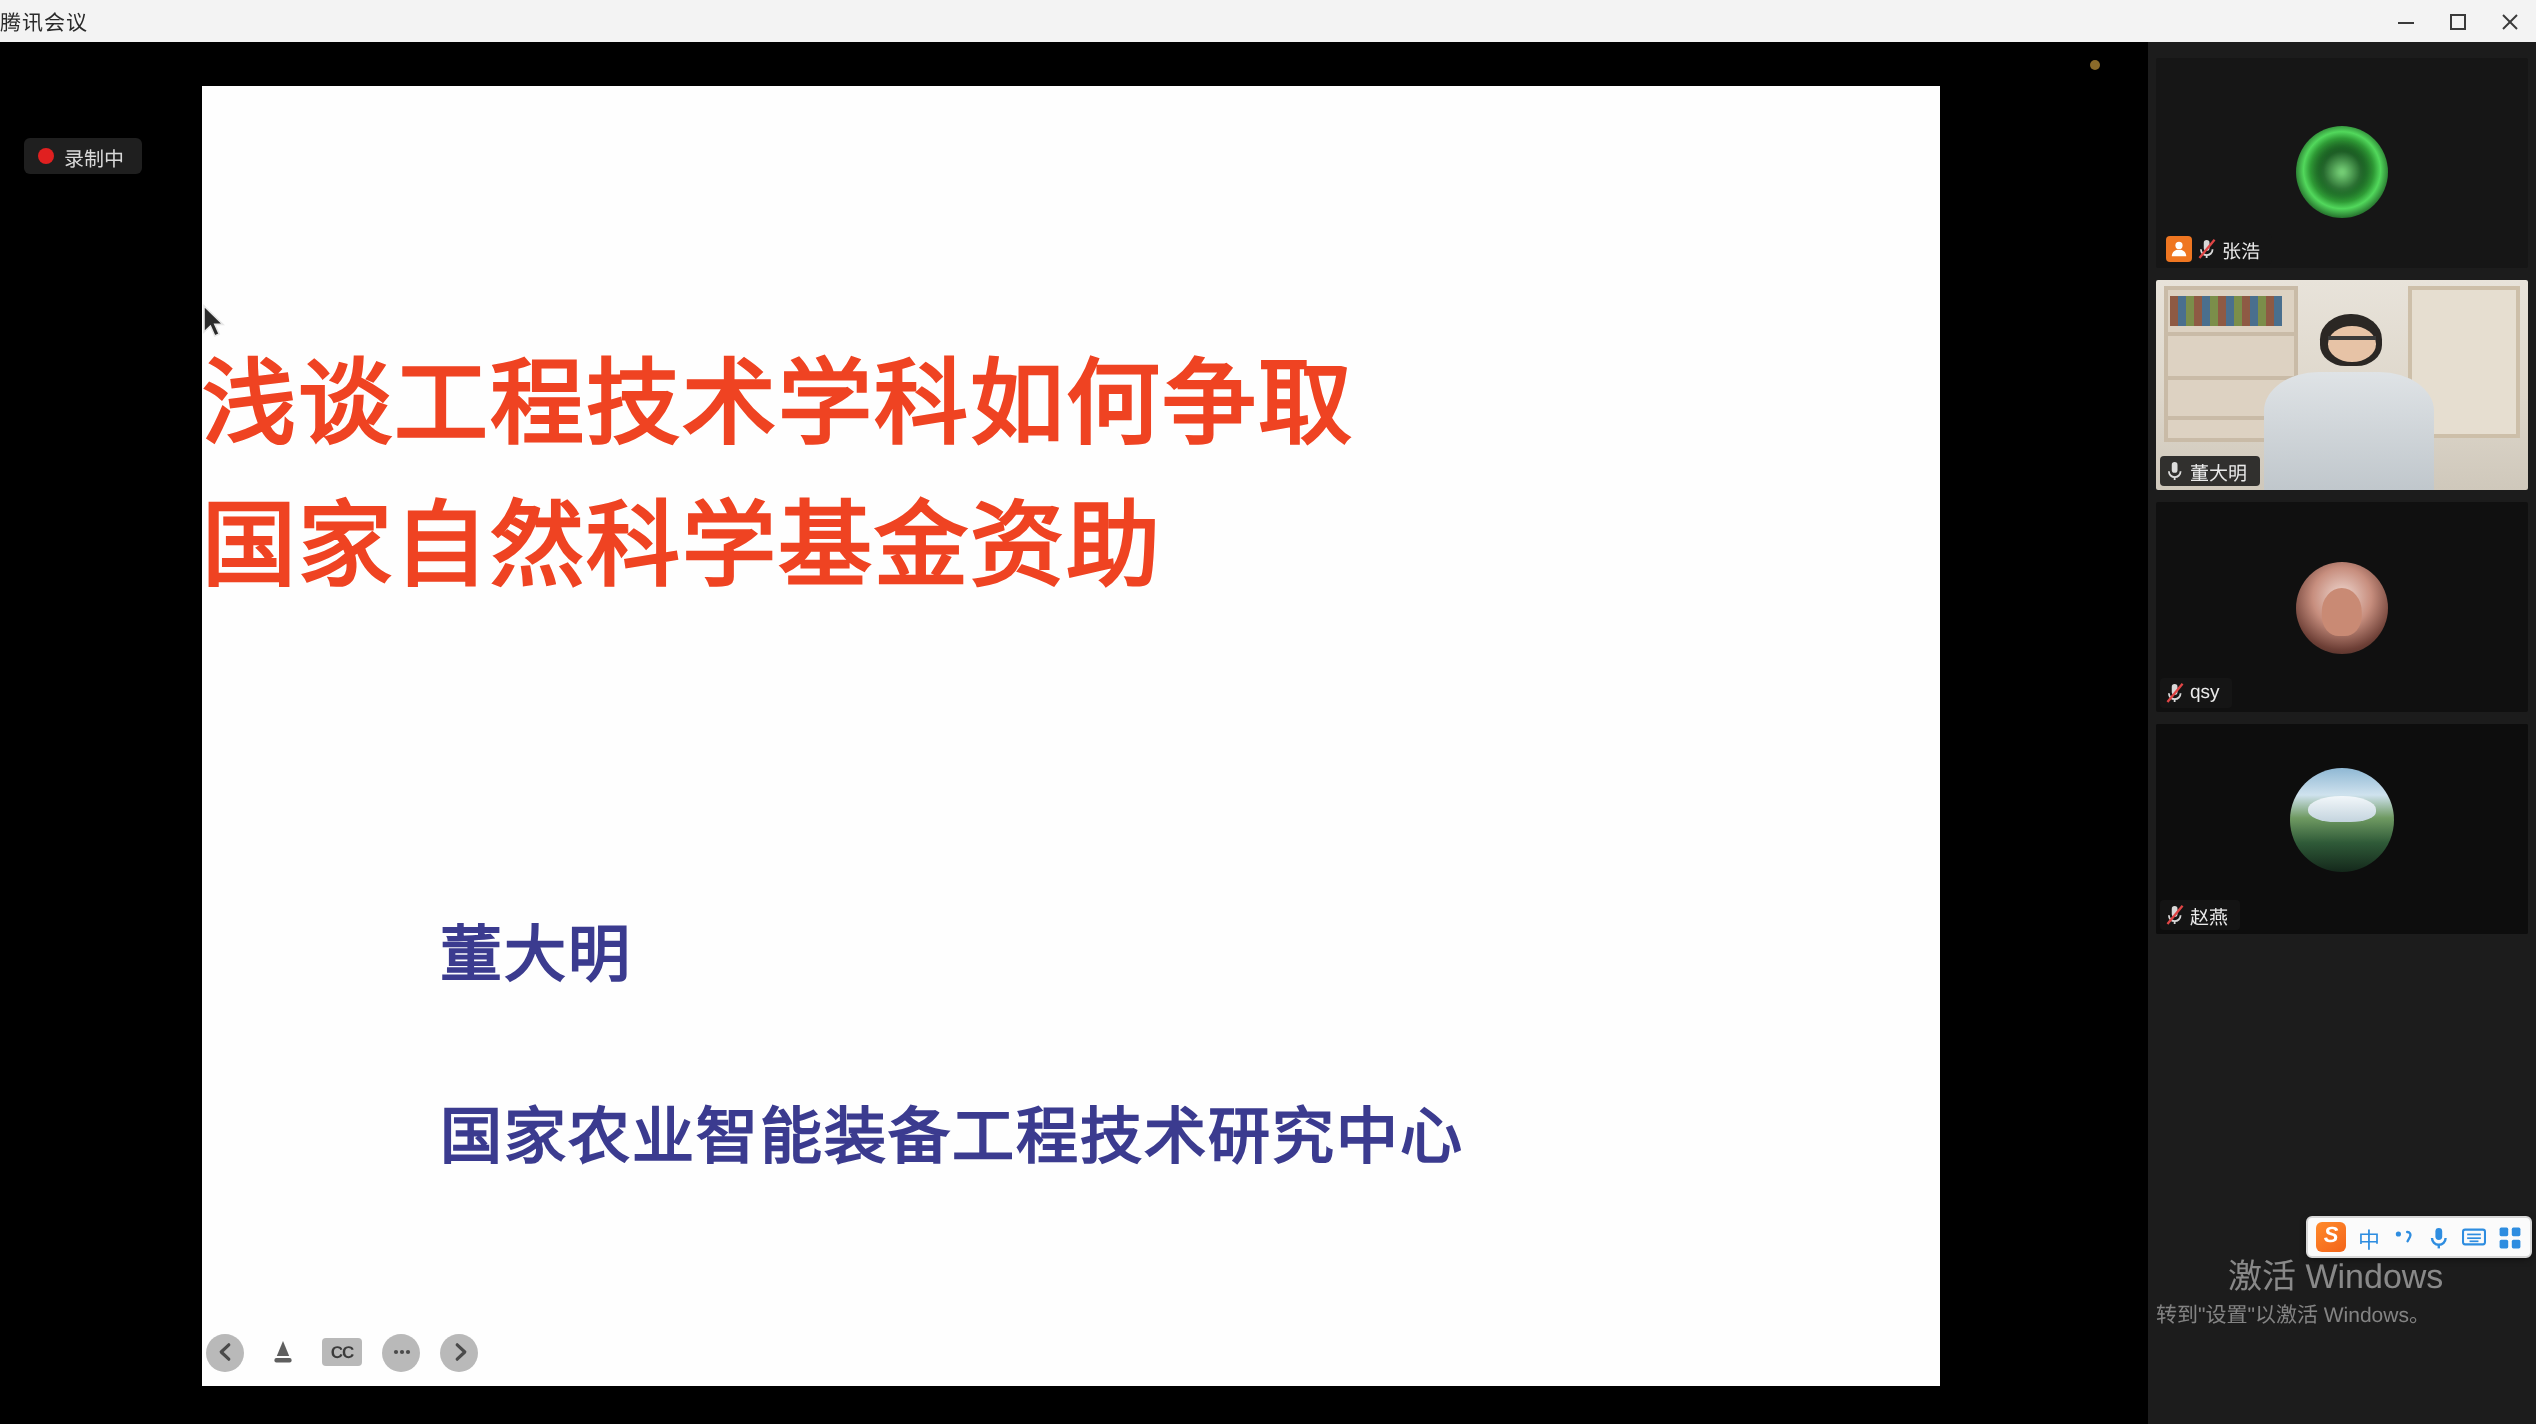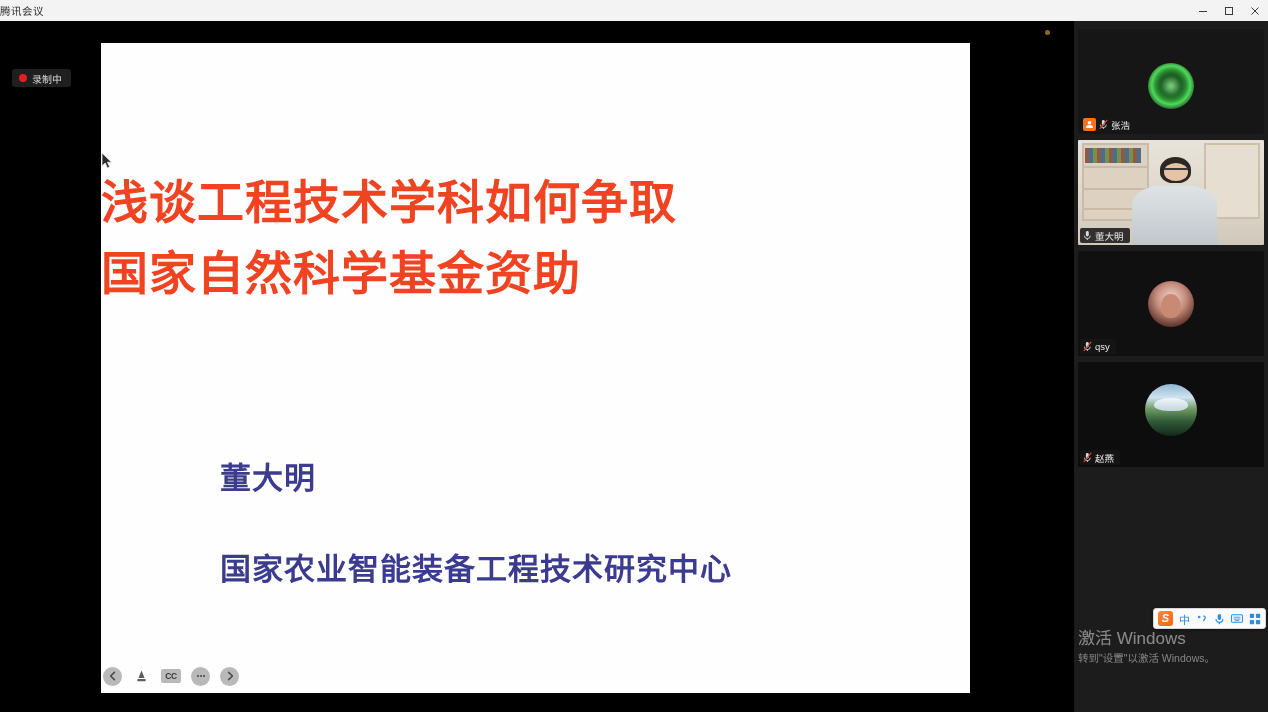--- a/index.html
+++ b/index.html
@@ -275,21 +275,21 @@
   }
   .mic-ico { display:flex; align-items:center; color:#dcdcdc; }
   .mic-ico.muted { color:#d8d8d8; }
 
   
   .watermark {
     position:absolute; right:6px; bottom:47px;
     text-align:left; color:#cfcfcf; opacity:.55;
     pointer-events:none; line-height:1.35; width:184px;
   }
-  .watermark .wm-title { font-size:17px; font-weight:400; color:#e3e3e3; }
+  .watermark .wm-title { font-size:17px; font-weight:400; color:#e3e3e3;margin-left:36px; }
   .watermark .wm-sub { font-size:10.5px; color:#d8d8d8; }
 
   
   .ime {
     position:absolute; right:2px; top:587px;
     height:21px; padding:0 4px;
     background:#fbfbfb; border:1px solid #d8d8d8; border-radius:3px;
     display:flex; align-items:center; gap:6px;
     box-shadow:0 1px 3px rgba(0,0,0,.35);
   }

